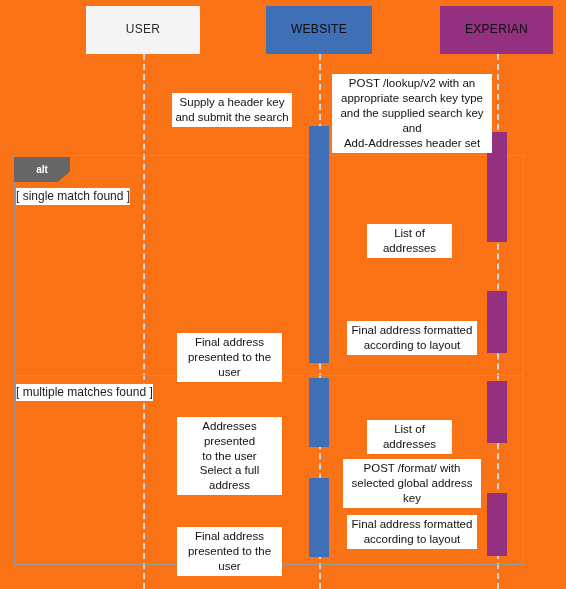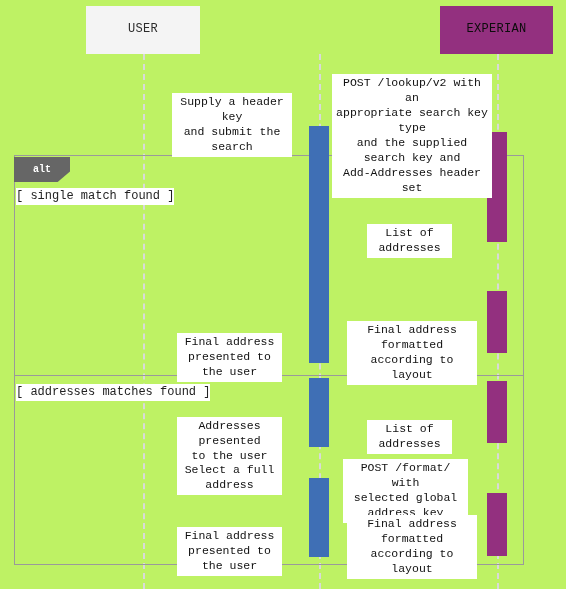--- a/index.html
+++ b/index.html
@@ -4,22 +4,22 @@
 <style>
   html, body {
     margin: 0;
     padding: 0;
     background: #000000;
   }
   #diagram {
     position: relative;
     width: 566px;
     height: 589px;
-    background: #bef264;
-    font-family: Liberation Mono, monospace;
+    background: #f97316;
+    font-family: Liberation Sans, sans-serif;
     overflow: hidden;
   }
   
   .actor-box {
     position: absolute;
     box-sizing: border-box;
     display: flex;
     align-items: center;
     justify-content: center;
     font-size: 12px;
@@ -119,36 +119,39 @@
   }
 </style>
 </head>
 <body>
 
 <div id="diagram">
 
   <div class="actor-box actor-user">
     <span>USER</span>
   </div>
+  <div class="actor-box actor-website">
+    <span>WEBSITE</span>
+  </div>
   <div class="actor-box actor-experian">
     <span>EXPERIAN</span>
   </div>
 
   <div class="lifeline ll-user"></div>
   <div class="lifeline ll-website"></div>
   <div class="lifeline ll-experian"></div>
 
   <div class="frag"></div>
   <div class="frag-tab">
     <span>alt</span>
   </div>
   <div class="frag-divider" style="top:375px;"></div>
 
   <div class="guard" style="left:16px; top:188px;">[ single match found ]</div>
-  <div class="guard" style="left:16px; top:384px;">[ addresses matches found ]</div>
+  <div class="guard" style="left:16px; top:384px;">[ multiple matches found ]</div>
 
   <div class="activation act-website" style="top:126px; height:237px;"></div>
   <div class="activation act-experian" style="top:132px; height:110px;"></div>
   <div class="activation act-experian" style="top:291px; height:62px;"></div>
 
   <div class="activation act-website" style="top:378px; height:69px;"></div>
   <div class="activation act-experian" style="top:381px; height:62px;"></div>
 
   <div class="activation act-website" style="top:478px; height:79px;"></div>
   <div class="activation act-experian" style="top:493px; height:63px;"></div>
@@ -186,21 +189,21 @@
 
   <div class="msg" style="left:177px; top:417px; width:105px;">
     <div>Addresses presented</div>
     <div>to the user</div>
   </div>
 
   <div class="msg" style="left:177px; top:461px; width:105px;">
     <div>Select a full address</div>
   </div>
 
-  <div class="msg" style="left:343px; top:459px; width:125px;">
+  <div class="msg" style="left:343px; top:459px; width:138px;">
     <div>POST /format/ with</div>
     <div>selected global address key</div>
   </div>
 
   <div class="msg" style="left:347px; top:515px; width:130px;">
     <div>Final address formatted</div>
     <div>according to layout</div>
   </div>
 
   <div class="msg" style="left:177px; top:527px; width:105px;">

